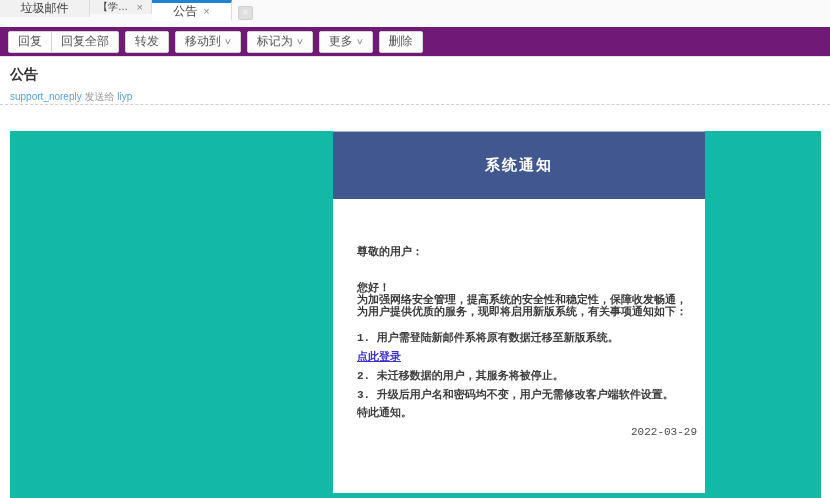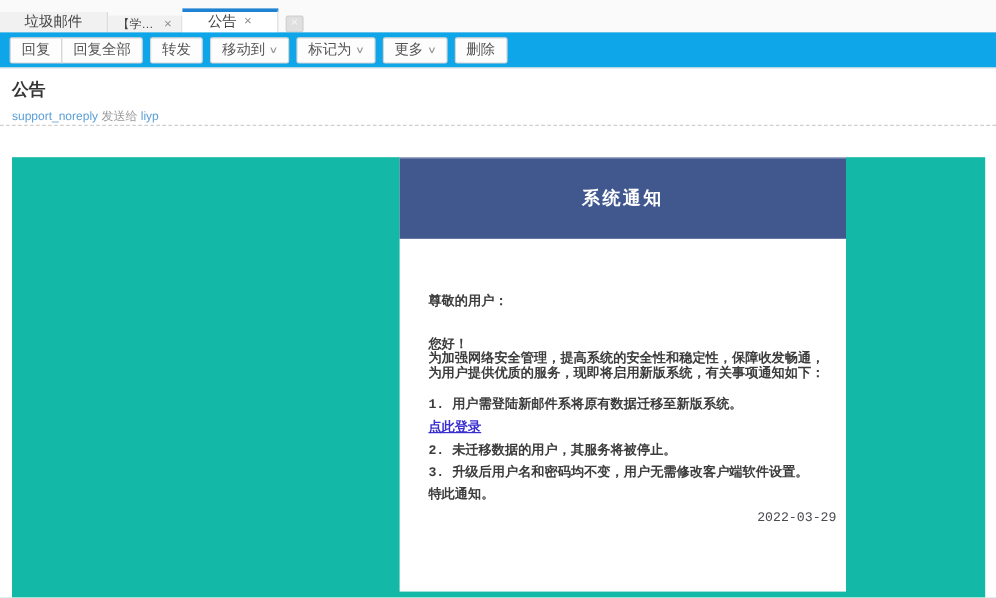--- a/index.html
+++ b/index.html
@@ -3,39 +3,39 @@
 <meta charset="utf-8">
 <style>
   * { margin:0; padding:0; box-sizing:border-box; }
   html,body { width:830px; height:498px; overflow:hidden; background:#fff;
               font-family:"Liberation Sans","DejaVu Sans",sans-serif; }
   .stage { position:relative; width:830px; height:498px; }
 
   
   .tabbar { position:absolute; top:0; left:0; right:0; height:28px;
             background:#fafafa; border-bottom:1px solid #dcdcdc;
-            display:flex; align-items:flex-end; }
+            display:flex; align-items:flex-start; }
   .tab { display:flex; align-items:center; justify-content:center; gap:6px;
          font-size:12px; color:#444; background:#f1f1f1;
          border-right:1px solid #dcdcdc; padding:0 8px; cursor:pointer;
          position:relative; white-space:nowrap; overflow:hidden; }
   .tab:first-child { border-left:none; }
   .tab-junk { width:90px; }
   .tab-student { width:62px; font-size:10px; }
   .tab-student .tab-label { max-width:44px; overflow:hidden; text-overflow:ellipsis; }
   .tab.active { background:#fff; border-top:3px solid #1f82d2; width:80px;
                 border-bottom:1px solid #fff; margin-bottom:-1px; font-size:12px;}
   .tab-close { color:#8a8a8a; font-size:11px; line-height:1; cursor:pointer; }
   .mini-tab { width:15px; height:14px; margin:6px 0 0 6px; background:#dfdfdf;
               border:1px solid #cfcfcf; border-radius:2px; color:#f5f5f5;
               font-size:10px; line-height:12px; text-align:center; cursor:pointer; }
 
   
   .toolbar { position:absolute; top:27px; left:0; right:0; height:30px;
-             background:#0ea5e9; border-bottom:1px solid #e3e3e3;
+             background:#701a75; border-bottom:1px solid #e3e3e3;
              display:flex; align-items:center; padding:0 8px; }
   .btn { display:inline-flex; align-items:center; gap:4px; height:22px;
          padding:0 9px; font-size:12px; color:#555; background:#fdfdfd;
          border:1px solid #d4d4d4; border-radius:2px; cursor:pointer; }
   .btn-group { display:inline-flex; }
   .btn-group .btn + .btn { margin-left:-1px; border-radius:0 2px 2px 0; }
   .btn-group .btn:first-child { border-radius:2px 0 0 2px; }
   .gap { width:6px; }
   .caret { font-size:8px; color:#9a9a9a; transform:scaleX(1.4); }
 

